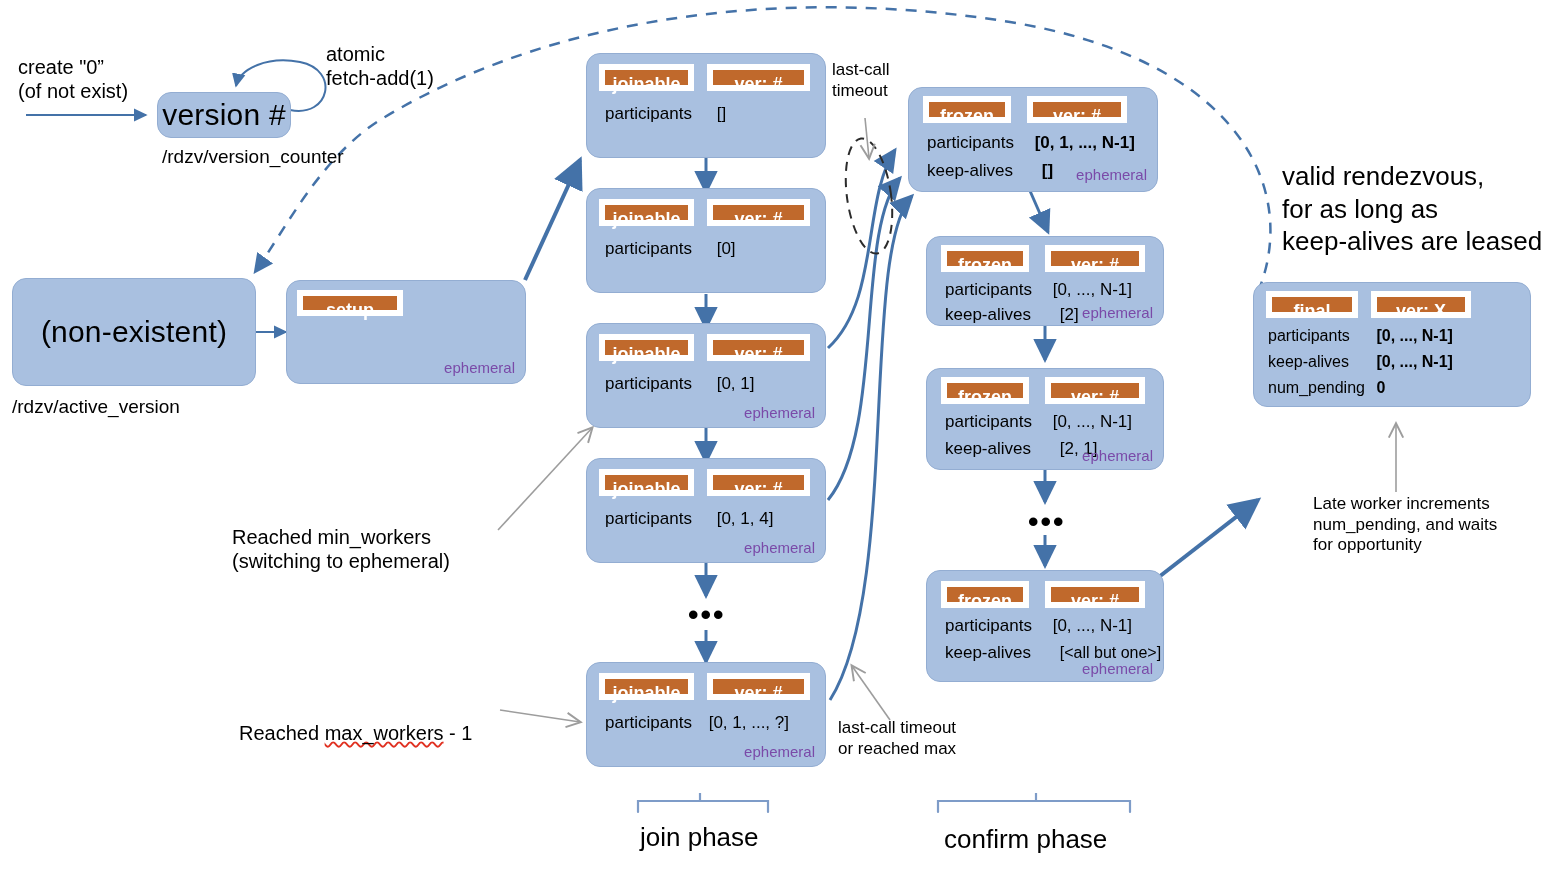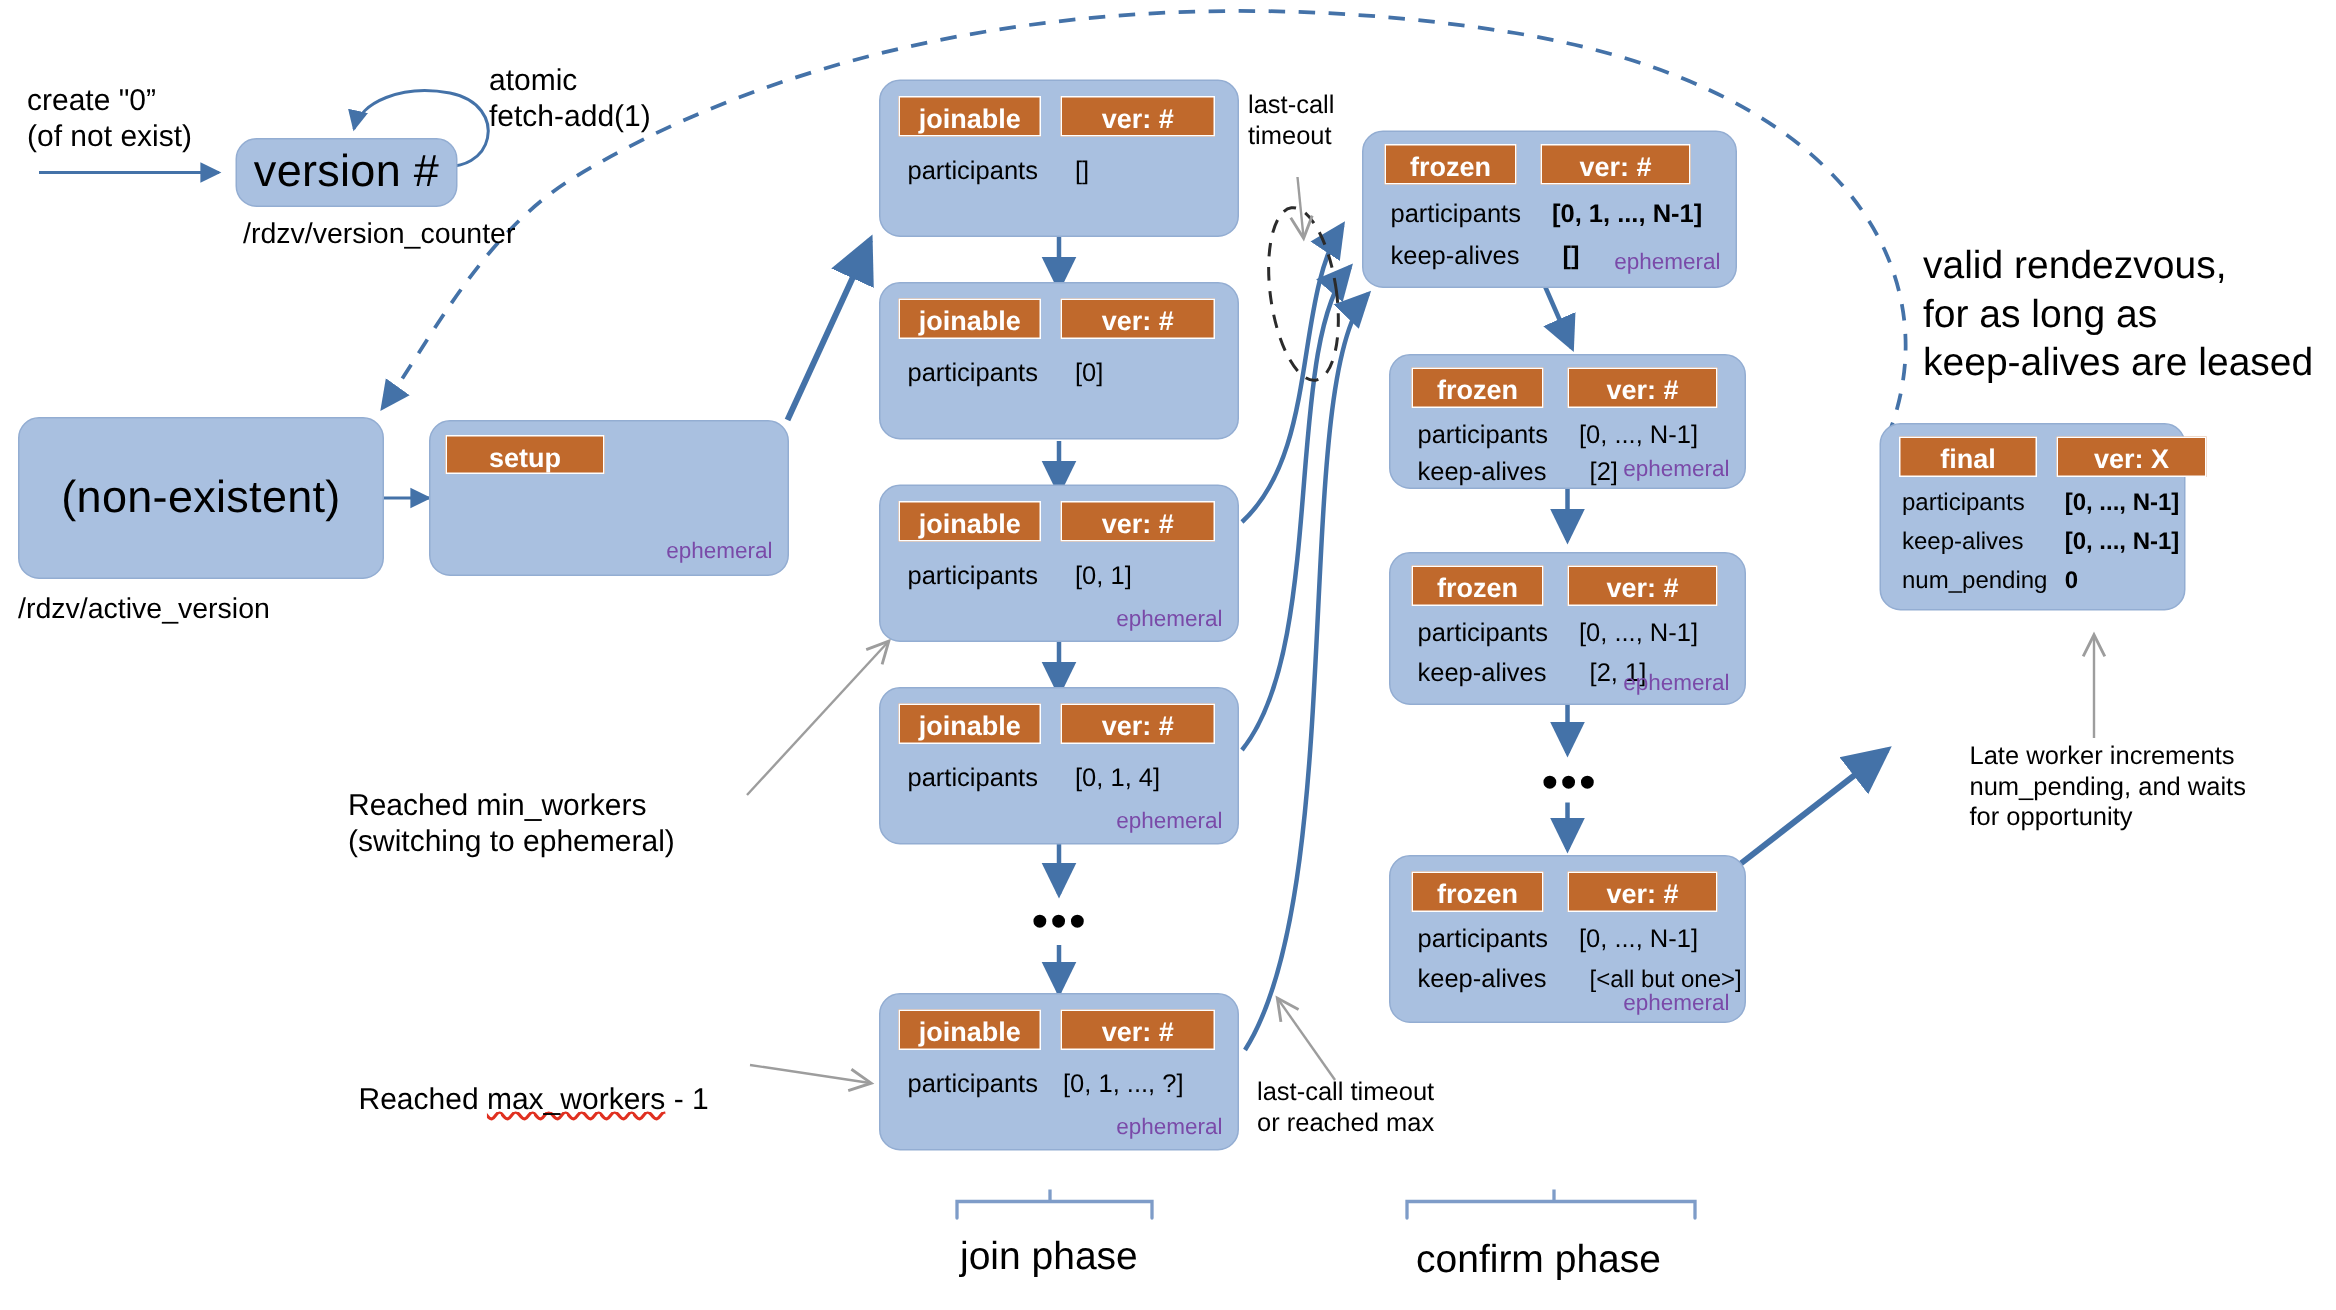--- a/index.html
+++ b/index.html
@@ -6,21 +6,21 @@
   body{width:1557px;height:873px;position:relative;overflow:hidden;
        font-family:"Liberation Sans","DejaVu Sans",sans-serif;color:#000;}
   #canvas{position:absolute;left:0;top:0;width:1557px;height:873px;}
   svg.layer{position:absolute;left:0;top:0;width:1557px;height:873px;pointer-events:none;}
 
   
   .box{position:absolute;background:#A9C0E0;border:1px solid #93ADD2;border-radius:14px;
        box-sizing:border-box;}
   .box.plain{display:flex;align-items:center;justify-content:center;}
   .box .title{font-size:30px;color:#000;letter-spacing:.2px;}
-  .badge{position:absolute;background:#C0692C;border:1px solid #ffffff;color:#fff;
+  .badge{position:absolute;background:#C0692C;border:6px solid #ffffff;color:#fff;
          font-weight:bold;text-align:center;box-sizing:border-box;line-height:1;}
   .eph{position:absolute;color:#7A4AA8;font-size:15px;right:10px;}
   .row{position:absolute;font-size:17px;color:#000;white-space:nowrap;}
   .row .k{display:inline-block;}
   .row .v{display:inline-block;}
   .b .row .v{font-weight:bold;}
 
   
   .note{position:absolute;font-size:20px;color:#000;line-height:1.22;white-space:pre-line;}
   .note.sm{font-size:17px;}
@@ -89,21 +89,21 @@
 
     <path d="M638,812 L638,801 L700,801 L700,793 L700,801 L768,801 L768,812" stroke="#7E9CC8" stroke-width="2.2" fill="none" stroke-linecap="round"></path>
     <path d="M938,812 L938,801 L1036,801 L1036,793 L1036,801 L1130,801 L1130,812" stroke="#7E9CC8" stroke-width="2.2" fill="none" stroke-linecap="round"></path>
   </svg>
 
   <div class="note" style="left:18px;top:55px;">create "0”
 (of not exist)</div>
   <div class="note" style="left:326px;top:42px;">atomic
 fetch-add(1)</div>
 
-  <div class="box plain" style="left:157px;top:92px;width:148px;height:46px;">
+  <div class="box plain" style="left:157px;top:92px;width:134px;height:46px;">
     <span class="title">version #</span>
   </div>
   <div class="caption" style="left:162px;top:146px;">/rdzv/version_counter</div>
 
   <div class="box plain" style="left:12px;top:278px;width:244px;height:108px;">
     <span class="title">(non-existent)</span>
   </div>
   <div class="caption" style="left:12px;top:396px;">/rdzv/active_version</div>
 
   <div class="box" style="left:286px;top:280px;width:240px;height:104px;">
@@ -216,21 +216,21 @@
       <span class="k">keep-alives</span>
       <span class="v" style="margin-left:24px;font-size:16px;">[&lt;all but one&gt;]</span>
     </div>
     <div class="eph" style="bottom:4px;">ephemeral</div>
   </div>
 
   <div class="note big" style="left:1282px;top:160px;">valid rendezvous,
 for as long as
 keep-alives are leased</div>
 
-  <div class="box b" style="left:1253px;top:282px;width:204px;height:125px;">
+  <div class="box b" style="left:1253px;top:282px;width:278px;height:125px;">
     <div class="badge" style="left:12px;top:8px;width:92px;height:27px;font-size:18px;padding-top:5px;">final</div>
     <div class="badge" style="left:117px;top:8px;width:100px;height:27px;font-size:18px;padding-top:5px;">ver: X</div>
     <div class="row" style="left:14px;top:44px;font-size:16px;">
       <span class="k" style="width:104px;">participants</span>
       <span class="v">[0, ..., N-1]</span>
     </div>
     <div class="row" style="left:14px;top:70px;font-size:16px;">
       <span class="k" style="width:104px;">keep-alives</span>
       <span class="v">[0, ..., N-1]</span>
     </div>

